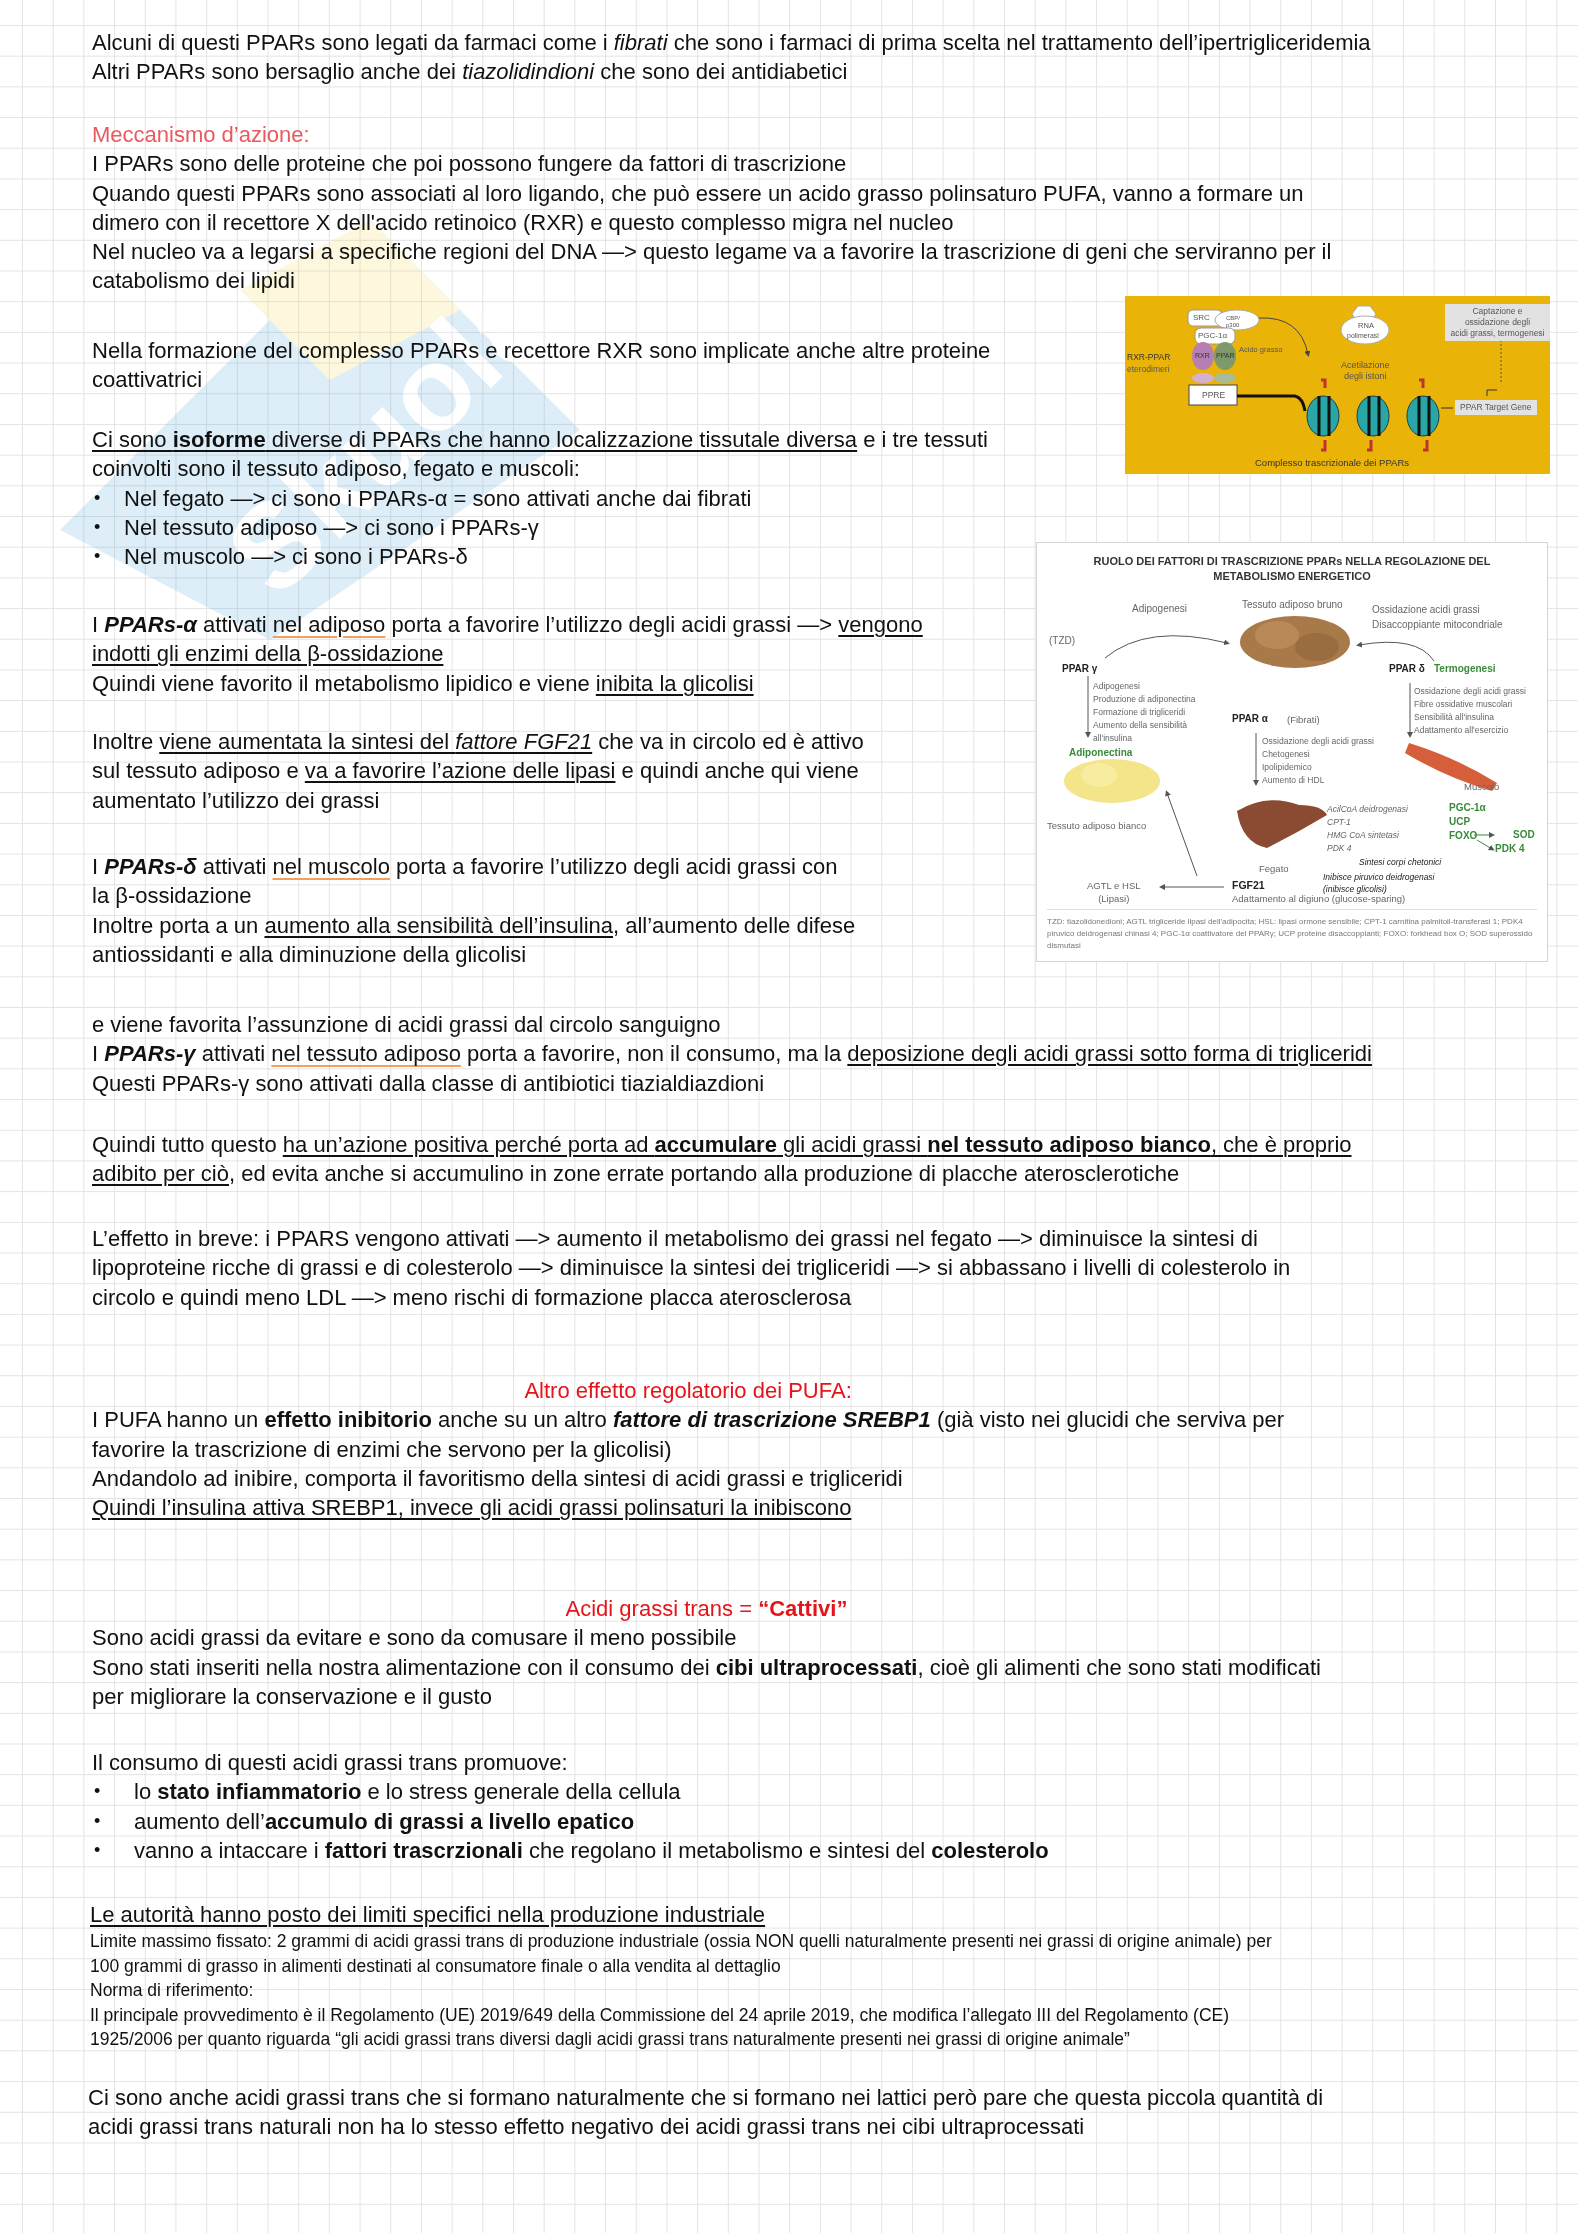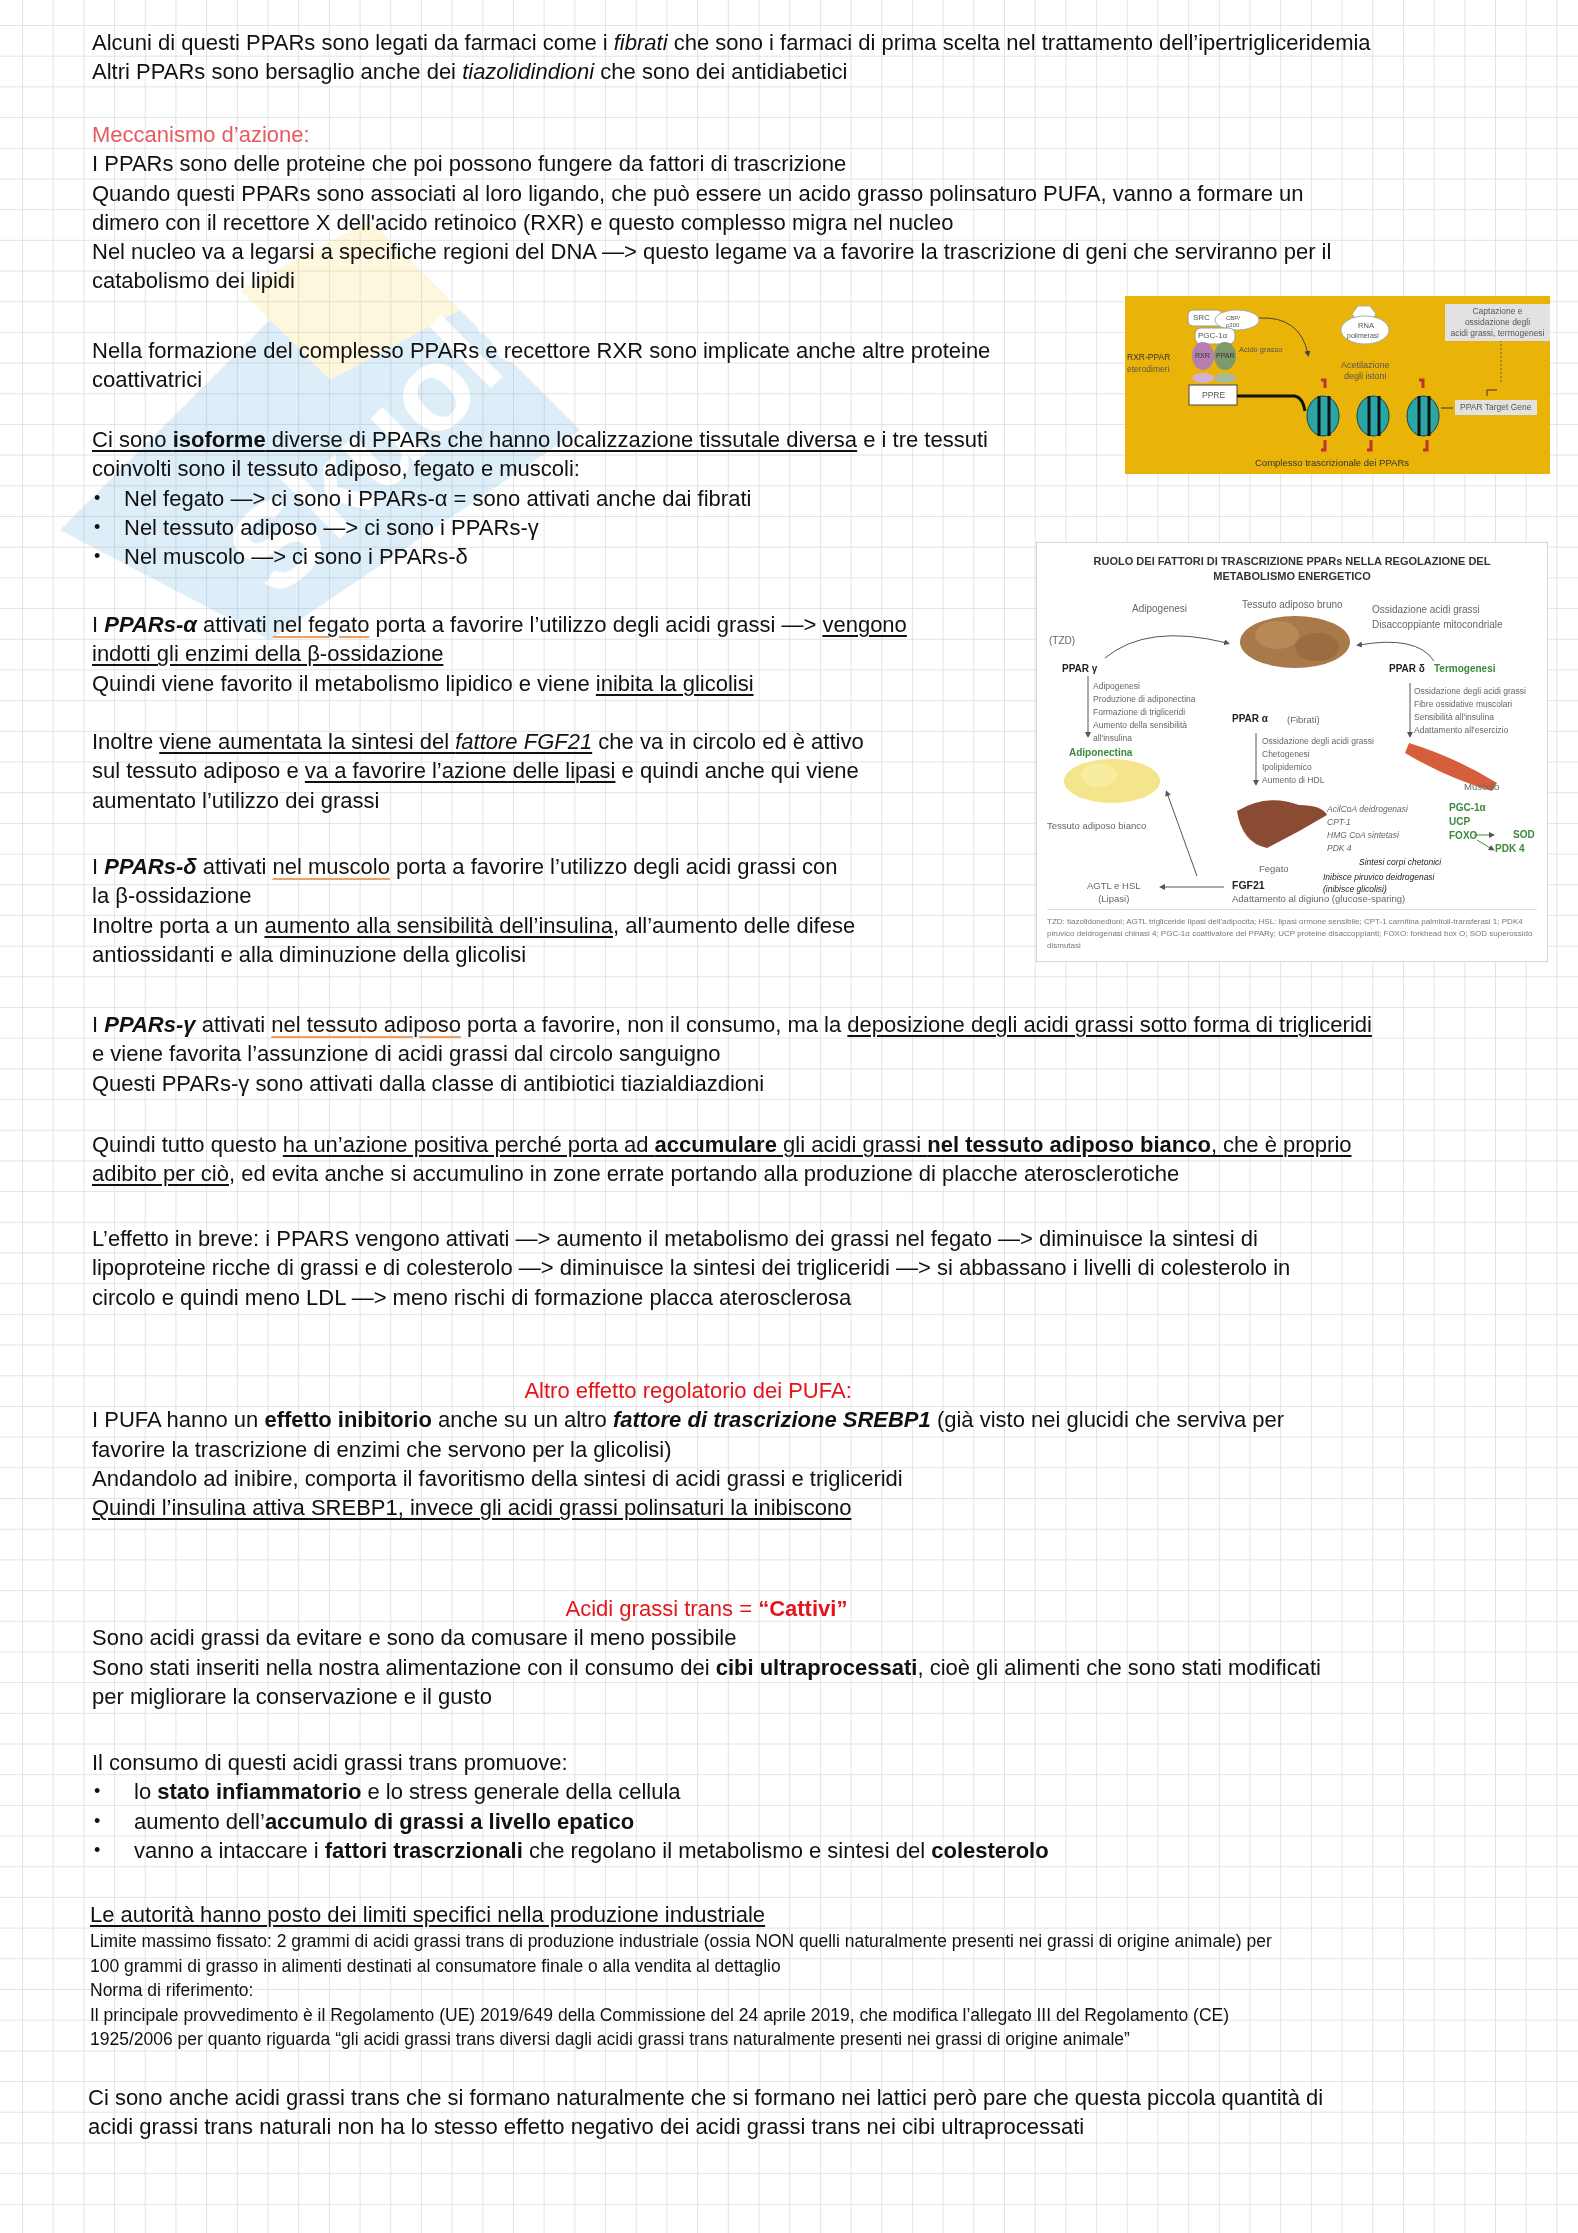--- a/index.html
+++ b/index.html
@@ -233,41 +233,41 @@
     <div>PGC-1α</div>
       <div>UCP</div>
       <div>FOXO</div>
   </div>
   <div class="t green" style="left:476px;top:286px;font-size:10px;">SOD</div>
   <div class="t green" style="left:458px;top:300px;font-size:10px;">PDK 4</div>
   <div class="t legend">TZD: tiazolidonedioni; AGTL trigliceride lipasi dell'adipocita; HSL: lipasi ormone sensibile; CPT-1 carnitina palmitoil-transferasi 1; PDK4 piruvico deidrogenasi chinasi 4; PGC-1α coattivatore del PPARγ; UCP proteine disaccoppianti; FOXO: forkhead box O; SOD superossido dismutasi</div>
 </div>
 
 <div class="blk" style="left:92px; top:610px;">
-  <div><span>I </span><span class="bi">PPARs-α</span><span> attivati </span><span class="uo">nel fegato</span><span> porta a favorire l’utilizzo degli acidi grassi —&gt; </span><span class="u">vengono</span></div>
+  <div><span>I </span><span class="bi">PPARs-α</span><span> attivati </span><span class="uo">nel adiposo</span><span> porta a favorire l’utilizzo degli acidi grassi —&gt; </span><span class="u">vengono</span></div>
   <div><span class="u">indotti gli enzimi della β-ossidazione</span></div>
   <div><span>Quindi viene favorito il metabolismo lipidico e viene </span><span class="u">inibita la glicolisi</span></div>
 </div>
 
 <div class="blk" style="left:92px; top:727px;">
   <div><span>Inoltre </span><span class="u">viene aumentata la sintesi del </span><span class="u i">fattore FGF21</span><span> che va in circolo ed è attivo</span></div>
   <div><span>sul tessuto adiposo e </span><span class="u">va a favorire l’azione delle lipasi</span><span> e quindi anche qui viene</span></div>
   <div>aumentato l’utilizzo dei grassi</div>
 </div>
 
 <div class="blk" style="left:92px; top:852px;">
   <div><span>I </span><span class="bi">PPARs-δ</span><span> attivati </span><span class="uo">nel muscolo</span><span> porta a favorire l’utilizzo degli acidi grassi con</span></div>
   <div>la β-ossidazione</div>
   <div><span>Inoltre porta a un </span><span class="u">aumento alla sensibilità dell’insulina</span><span>, all’aumento delle difese</span></div>
   <div>antiossidanti e alla diminuzione della glicolisi</div>
 </div>
 
 <div class="blk" style="left:92px; top:1010px;">
+  <div>e viene favorita l’assunzione di acidi grassi dal circolo sanguigno</div>
   <div><span>I </span><span class="bi">PPARs-γ</span><span> attivati </span><span class="uo">nel tessuto adiposo</span><span> porta a favorire, non il consumo, ma la </span><span class="u">deposizione degli acidi grassi sotto forma di trigliceridi</span></div>
-  <div>e viene favorita l’assunzione di acidi grassi dal circolo sanguigno</div>
   <div>Questi PPARs-γ sono attivati dalla classe di antibiotici tiazialdiazdioni</div>
 </div>
 
 <div class="blk" style="left:92px; top:1130px;">
   <div><span>Quindi tutto questo </span><span class="u">ha un’azione positiva perché porta ad </span><span class="u b">accumulare</span><span class="u"> gli acidi grassi </span><span class="u b">nel tessuto adiposo bianco</span><span class="u">, che è proprio</span></div>
   <div><span class="u">adibito per ciò</span><span>, ed evita anche si accumulino in zone errate portando alla produzione di placche aterosclerotiche</span></div>
 </div>
 
 <div class="blk" style="left:92px; top:1224px;">
   <div>L’effetto in breve: i PPARS vengono attivati —&gt; aumento il metabolismo dei grassi nel fegato —&gt; diminuisce la sintesi di</div>

